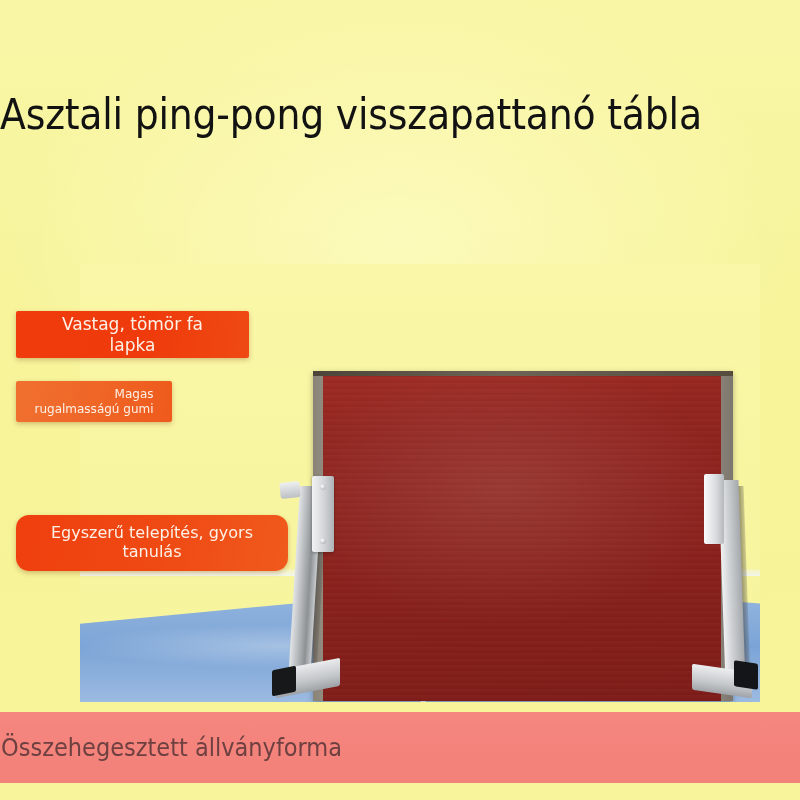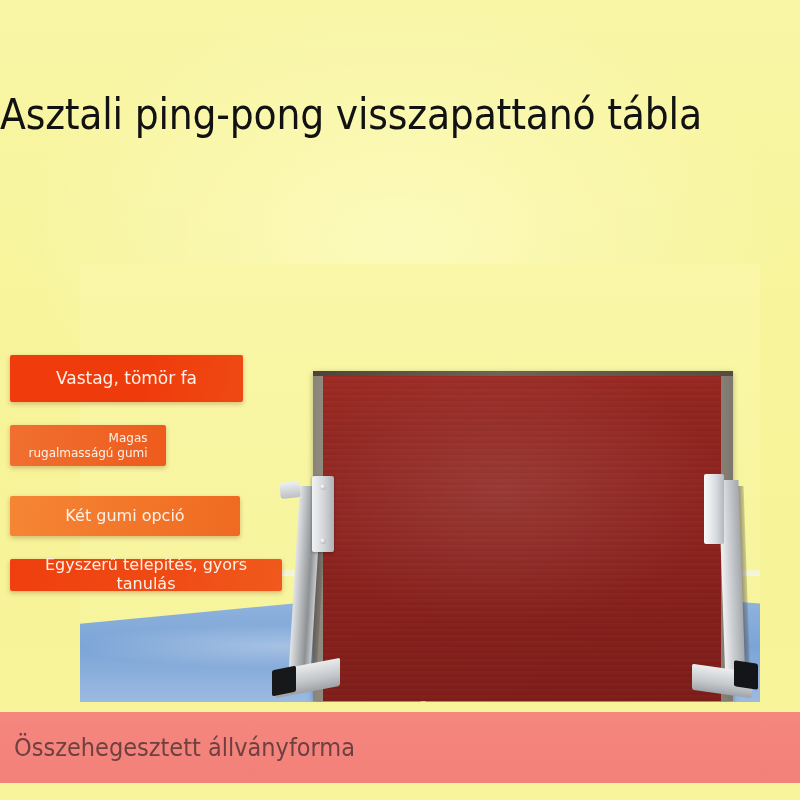--- a/index.html
+++ b/index.html
@@ -239,71 +239,71 @@
     width: 24px;
     height: 26px;
     background: #141518;
     border-radius: 2px;
     transform: skewY(8deg);
   }
 
   
   .feature {
     position: absolute;
-    left: 10px;
+    left: 16px;
     display: flex;
     align-items: center;
     justify-content: center;
     text-align: center;
     color: #fdf1e7;
     line-height: 1.18;
     border-radius: 2px;
     box-shadow: 0 2px 5px rgba(120,40,10,0.28);
     padding: 0 10px;
     box-sizing: border-box;
-    margin-top: 44px;
   }
   .feature span { display: block; }
 
   .feature.f1 {
     top: 311px; width: 233px; height: 47px;
     font-size: 17px;
     background: linear-gradient(100deg, #f03b0c 0%, #ef3a0b 55%, #ef4a13 100%);
   }
   .feature.f2 {
     top: 381px; width: 156px; height: 41px;
     font-size: 12px;
     background: linear-gradient(100deg, #f07030 0%, #ef6526 55%, #ee5a1c 100%);
     text-align: right;
   }
   .feature.f3 {
     top: 452px; width: 230px; height: 40px;
     font-size: 16px;
     background: linear-gradient(100deg, #f58634 0%, #f2762a 55%, #ef6a22 100%);
   }
   .feature.f4 {
-    top: 515px; width: 272px; height: 32px;
+    top: 515px; width: 272px; height: 56px;
     font-size: 16px;
     background: linear-gradient(100deg, #ef3f0e 0%, #ef4a14 55%, #f05a1c 100%);
+    border-radius: 13px;
   }
 
   
   .bottom-bar {
     position: absolute;
     left: 0;
     top: 712px;
     width: 800px;
     height: 71px;
     background: linear-gradient(180deg, #f4877f 0%, #f4837c 50%, #f2817a 100%);
     display: flex;
     align-items: center;
   }
   .bottom-left {
     position: absolute;
-    left: 14px;
+    left: 1px;
     font-family: "DejaVu Sans Condensed", "Liberation Sans Narrow", "Liberation Sans", sans-serif;
     font-size: 25px;
     color: #6e4040;
     white-space: nowrap;
   }
   .bottom-right {
     position: absolute;
     left: 500px;
     width: 260px;
     text-align: center;
@@ -347,35 +347,31 @@
     <div class="post-right"></div>
     <div class="bracket-right"></div>
     <div class="foot-right"></div>
     <div class="foot-right-cap"></div>
 
   </div>
 
   <div class="feature f1">
     <div>
       <span>Vastag, tömör fa</span>
+      <span>lapka</span>
     </div>
   </div>
 
   <div class="feature f2">
     <div>
       <span>Magas</span>
       <span>rugalmasságú gumi</span>
     </div>
   </div>
 
-  <div class="feature f3">
-    <div>
-      <span>Két gumi opció</span>
-    </div>
-  </div>
 
   <div class="feature f4">
     <div>
       <span>Egyszerű telepítés, gyors</span>
       <span>tanulás</span>
     </div>
   </div>
 
   <div class="bottom-bar">
     <div class="bottom-left">Összehegesztett állványforma</div>

